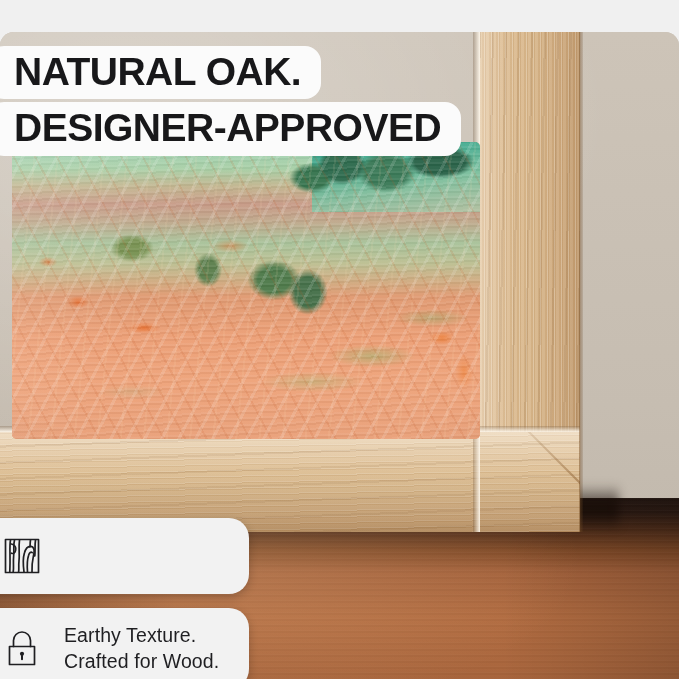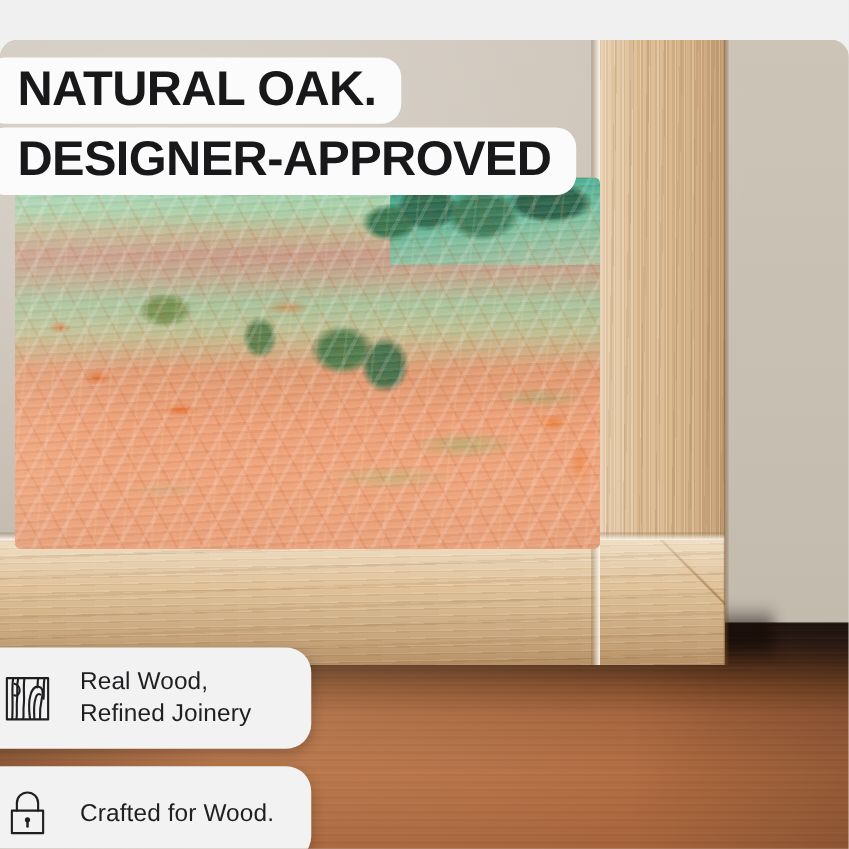--- a/index.html
+++ b/index.html
@@ -384,36 +384,33 @@
             <path d="M9.5 5 C8.2 12 9.6 20 8.8 37"></path>
             <path d="M13.5 5 C12 11 13.4 15 12.6 22 C12 28 13 32 12.2 37"></path>
             <path d="M10.5 9 C13.5 9.8 15.2 12.4 14.6 15.4 C14.1 18 12.2 19 10.4 18.2"></path>
             <path d="M18.5 5 C17.4 13 18.8 19 18 26 C17.4 31 18.2 34 17.6 37"></path>
             <path d="M23 37 C22.2 31 21.6 24 23.4 18 C24.6 13.6 27 11 30 11.4 C32.6 11.8 33.6 14.6 33 18 C32.2 22.6 30.6 27 31 37"></path>
             <path d="M26.5 37 C26 30.6 26.2 24.4 27.6 20.2 C28.4 17.6 30 16.6 31.2 17.6"></path>
             <path d="M34.5 5 C33.6 11 34.4 16 33.8 21"></path>
             <path d="M29.5 5 C29 8 29.2 10 29 12"></path>
           </svg>
         </span>
-        <span class="card-text">
-          <span>Real Wood,</span>
-          <span class="l2">Refined Joinery</span>
-        </span>
       </div>
 
       <div class="card">
         <span class="card-icon">
           <svg width="42" height="42" viewBox="0 0 42 42" fill="none" stroke="#1f1f22" stroke-width="1.7" stroke-linecap="round" stroke-linejoin="round">
             <path d="M12.5 18.5 V12.5 a8.5 8.5 0 0 1 17 0 v6"></path>
             <rect x="8.5" y="18.5" width="25" height="18"></rect>
             <circle cx="21" cy="25.8" r="2.1" fill="#1f1f22" stroke="none"></circle>
             <path d="M21 27.4 V31.2" stroke-width="2"></path>
           </svg>
         </span>
         <span class="card-text">
+          <span>Earthy Texture.</span>
           <span class="l2">Crafted for Wood.</span>
         </span>
       </div>
 
     </div>
 
   </div>
 </div>
 
 </body></html>

